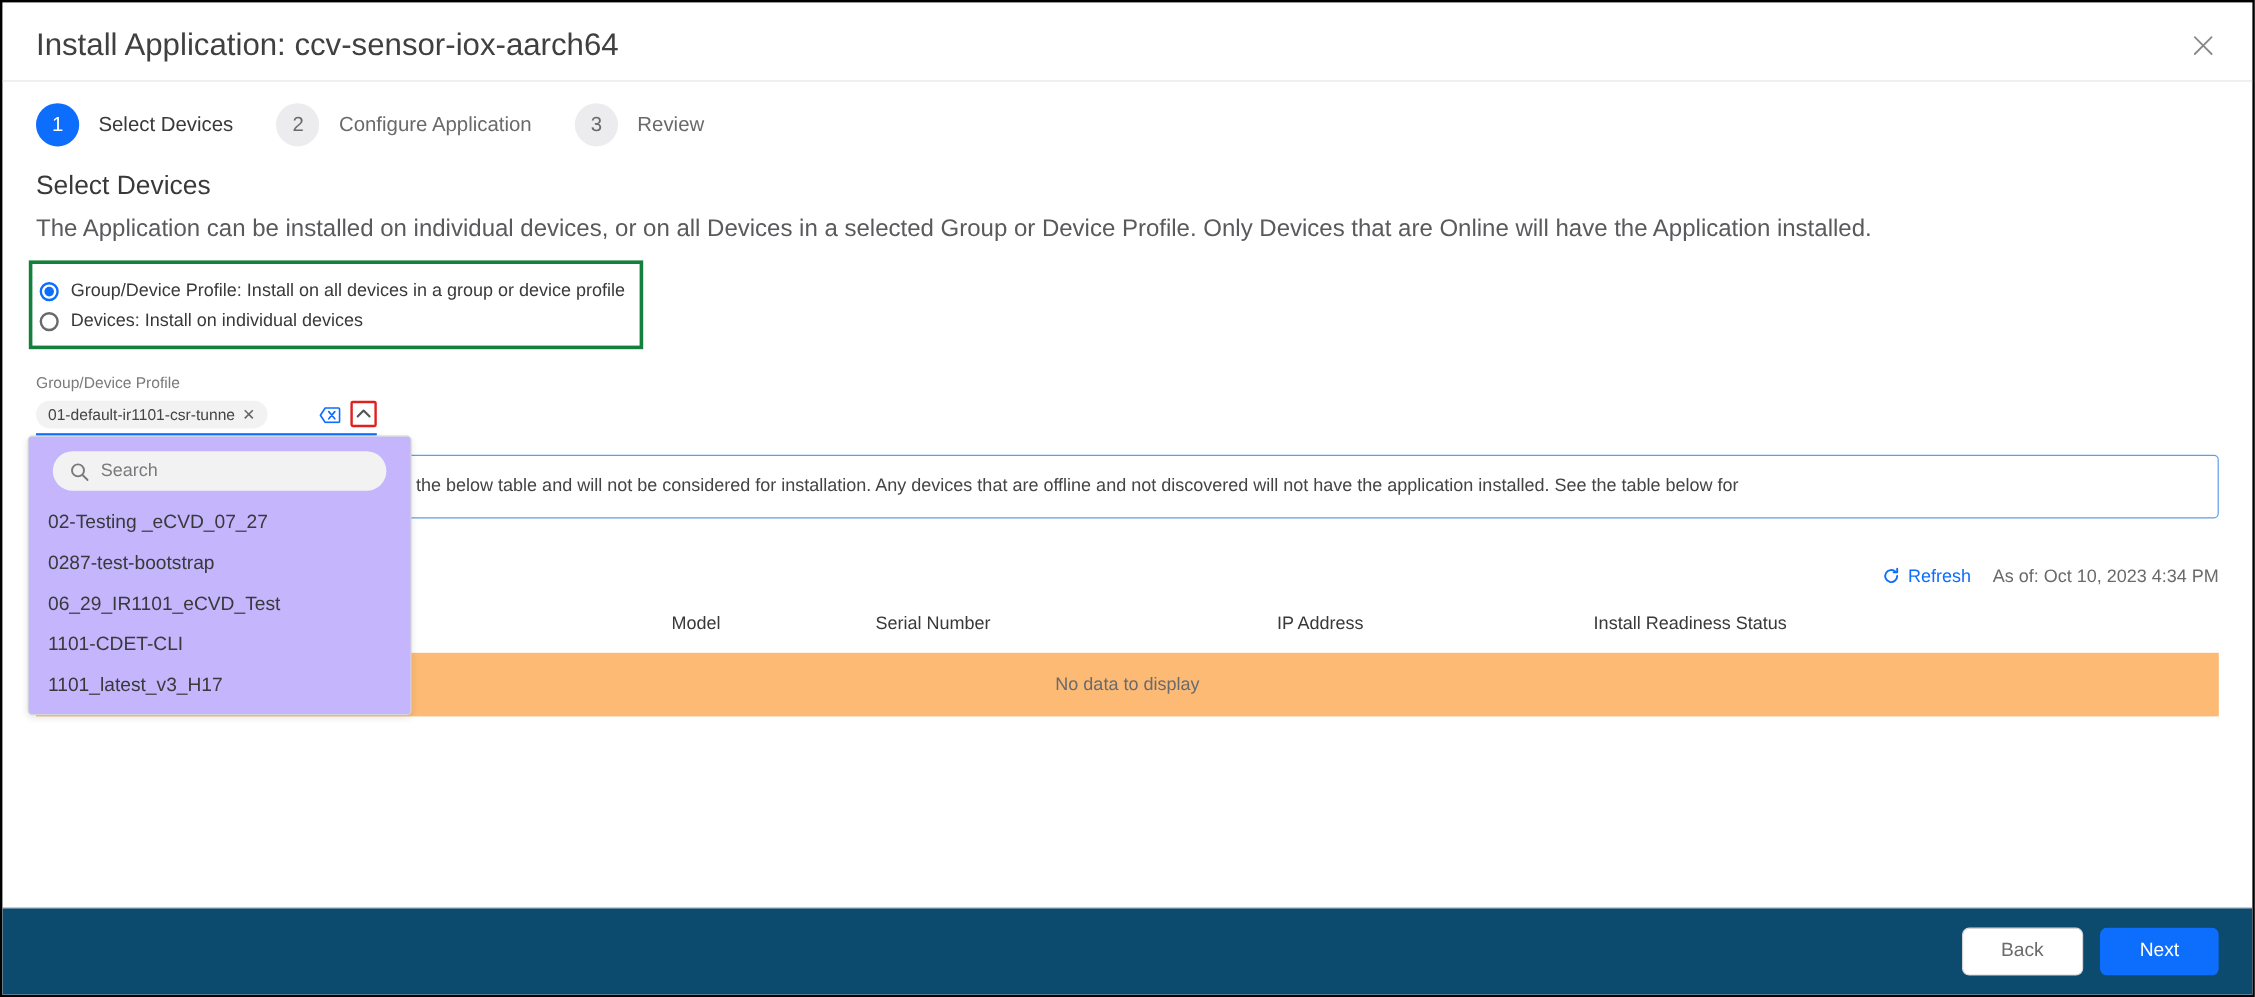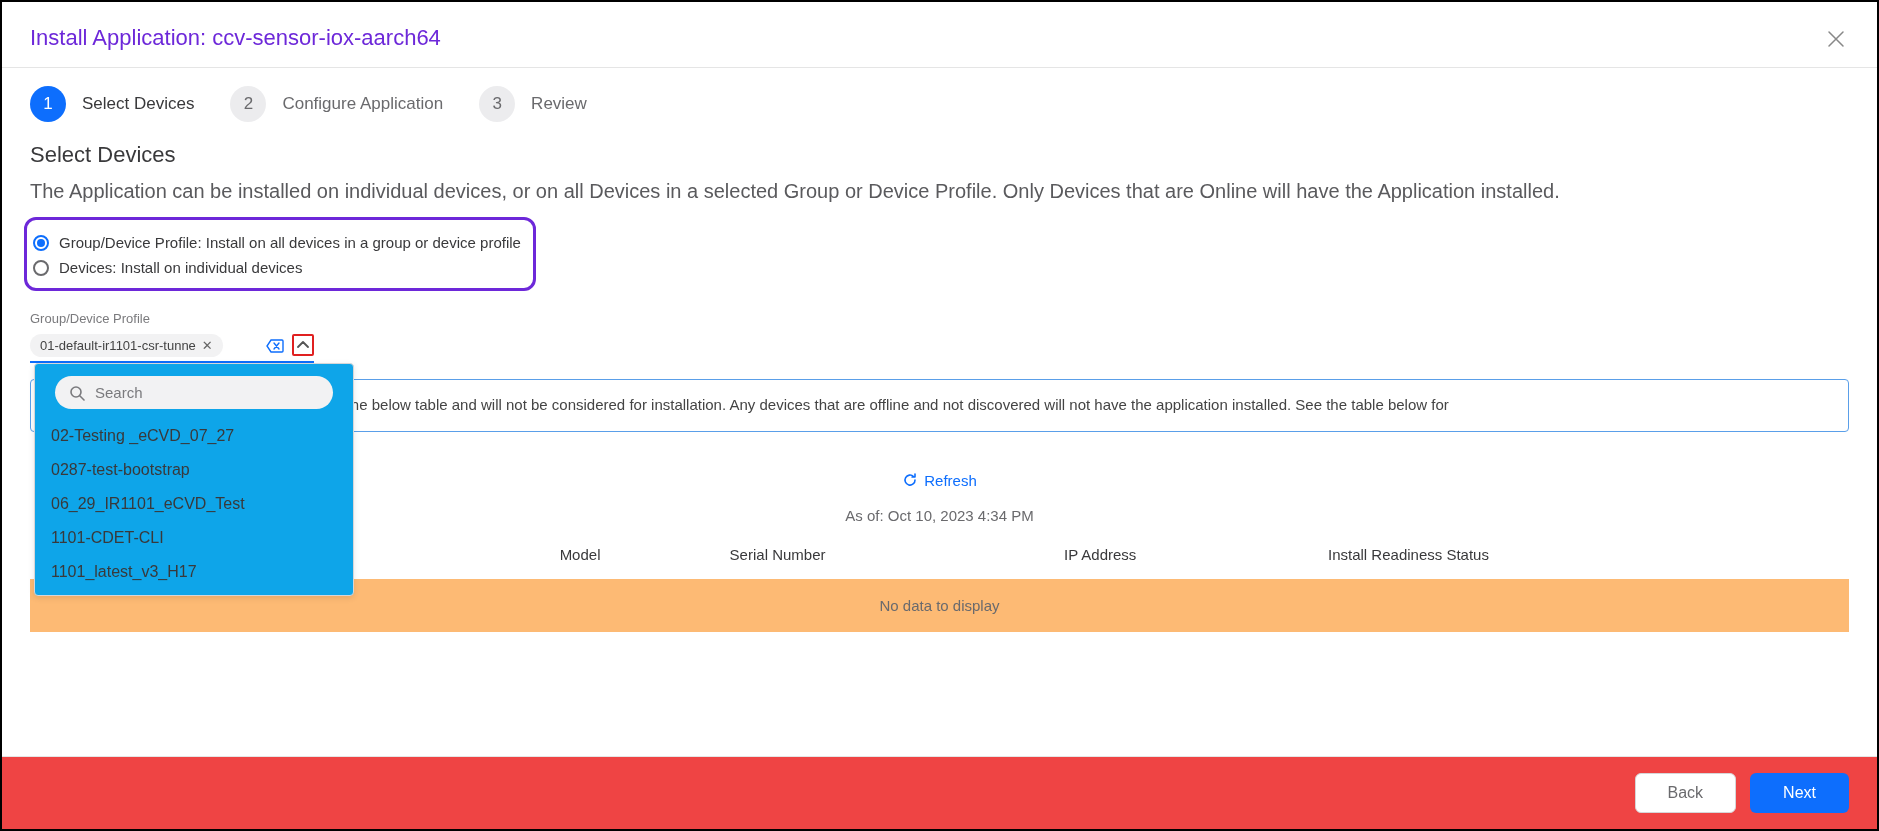--- a/index.html
+++ b/index.html
@@ -1,77 +1,77 @@
 <!DOCTYPE html>
 <html><head>
   <meta charset="utf-8">
   <style>
     * { box-sizing: border-box; margin: 0; padding: 0; }
     body { font-family: -apple-system, BlinkMacSystemFont, "Segoe UI", Helvetica, Arial, sans-serif; color: #39393b; background: #fff; }
     .window { border: 2px solid #000; width: 1879px; height: 831px; position: relative; overflow: hidden; }
     
     
     .header { display: flex; align-items: center; justify-content: space-between; padding: 20px 28px 14px 28px; border-bottom: 1px solid #e5e5e5; }
-    .header-title { font-size: 22px; font-weight: 400; color: #6d28d9; }
+    .header-title { font-size: 26px; font-weight: 400; color: #404040; }
     .close-icon { color: #888; font-size: 20px; cursor: pointer; padding: 4px; }
     
     
     .stepper { display: flex; align-items: center; gap: 36px; padding: 18px 28px 14px 28px; }
     .step { display: flex; align-items: center; gap: 16px; }
     .step-circle { width: 36px; height: 36px; border-radius: 50%; display: flex; align-items: center; justify-content: center; font-size: 17px; background: #ececee; color: #6a6a6d; }
     .step-circle.active { background: #0d6efd; color: #fff; }
     .step-label { font-size: 17px; color: #6a6a6d; }
     .step-label.active { color: #39393b; }
     
     
     .section { padding: 6px 28px 0 28px; }
     .section-title { font-size: 22px; color: #39393b; margin-bottom: 12px; }
     .section-desc { font-size: 20px; color: #5a5a5d; margin-bottom: 14px; }
     
     
-    .radio-group { border: 3px solid #6d28d9; padding: 10px 12px 8px 6px; margin-left: -6px; display: inline-block; border-radius: 12px; }
+    .radio-group { border: 3px solid #15803d; padding: 10px 12px 8px 6px; margin-left: -6px; display: inline-block; border-radius: 0; }
     .radio-row { display: flex; align-items: center; gap: 10px; font-size: 15px; color: #39393b; padding: 4px 0; }
     .radio { width: 16px; height: 16px; border-radius: 50%; border: 2px solid #6a6a6d; display: inline-block; position: relative; flex-shrink: 0; }
     .radio.checked { border-color: #0d6efd; }
     .radio.checked::after { content: ''; position: absolute; width: 8px; height: 8px; background: #0d6efd; border-radius: 50%; top: 2px; left: 2px; }
     
     
     .field-block { padding: 20px 28px 0 28px; position: relative; width: 340px; }
     .field-label { font-size: 13px; color: #7a7a7d; margin-bottom: 4px; }
     .chip-input { display: flex; gap: 6px; border-bottom: 2px solid #0d6efd; padding: 4px 0; }
     .chip { background: #f2f2f3; border-radius: 14px; padding: 4px 10px; font-size: 13px; color: #444; display: inline-flex; align-items: center; gap: 6px; }
     .chip-x { font-size: 13px; color: #666; cursor: pointer; }
     .clear-icon { margin-left: auto; color: #0d6efd; cursor: pointer; display:inline-flex; align-items:center; }
     .chevron-wrap { border: 2px solid #e02020; padding: 2px 2px; border-radius: 2px; cursor: pointer; display:inline-flex; align-items:center; justify-content:center; width:22px; height:22px; margin-left:2px; }
     .chevron { color: #555; }
     
     
-    .dropdown { position: absolute; top: 72px; left: 32px; width: 320px; background: #0ea5e9; border: 1px solid #d6d6d8; border-radius: 4px; box-shadow: 0 2px 6px rgba(0,0,0,.1); padding: 12px 0 6px 0; z-index: 100; }
+    .dropdown { position: absolute; top: 72px; left: 21px; width: 320px; background: #c4b5fd; border: 1px solid #d6d6d8; border-radius: 4px; box-shadow: 0 2px 6px rgba(0,0,0,.1); padding: 12px 0 6px 0; z-index: 100; }
     .dropdown-search { margin: 0 20px 6px 20px; background: #f2f2f3; border-radius: 18px; padding: 8px 14px; display: flex; align-items: center; gap: 10px; color: #7a7a7d; font-size: 15px; }
     .dropdown-list { max-height: 210px; overflow-y: scroll; padding-top:4px; }
     .dropdown-list::-webkit-scrollbar { width: 14px; }
     .dropdown-list::-webkit-scrollbar-thumb { background: #c0c0c2; border-radius: 4px; border: 3px solid #fff; }
     .dropdown-item { padding: 8px 16px; font-size: 16px; color: #39393b; cursor: pointer; }
     
     
     .info-bar { margin: 16px 28px 0 28px; border: 1px solid #5a9fe9; border-radius: 4px; padding: 14px 18px; font-size: 15px; color: #444; line-height: 1.5; position: relative; }
     
     
-    .refresh-row { display: flex; justify-content: flex-end; align-items: center; gap: 18px; padding: 40px 28px 10px 28px; font-size: 15px; flex-direction: column; }
+    .refresh-row { display: flex; justify-content: flex-end; align-items: center; gap: 18px; padding: 40px 28px 10px 28px; font-size: 15px; }
     .refresh-link { color: #0d6efd; cursor: pointer; display: inline-flex; align-items: center; gap: 6px; }
     .asof { color: #6a6a6d; }
     
     
     .table-wrap { padding: 0 28px; }
     table { width: 100%; border-collapse: collapse; font-size: 15px; }
     thead th { text-align: left; font-weight: 400; color: #39393b; padding: 12px 8px 16px 8px; }
     .no-data-row td { background: #fdba74; text-align: center; padding: 18px; color: #6a6a6d; margin-left: 34px; }
     
     
-    .footer { position: absolute; bottom: 0; left: 0; right: 0; border-top: 1px solid #e5e5e5; padding: 16px 28px; display: flex; justify-content: flex-end; gap: 14px; background:#ef4444; }
+    .footer { position: absolute; bottom: 0; left: 0; right: 0; border-top: 1px solid #e5e5e5; padding: 16px 28px; display: flex; justify-content: flex-end; gap: 14px; background:#0c4a6e; }
     .btn { padding: 10px 32px; border-radius: 6px; font-size: 16px; cursor: pointer; border: 1px solid transparent; }
     .btn-secondary { background: #fff; border-color: #d6d6d8; color: #6a6a6d; }
     .btn-primary { background: #0d6efd; color: #fff; }
     
     svg { display:inline-block; vertical-align:middle; }
   </style>
 </head>
 <body>
 
 <div class="window">

